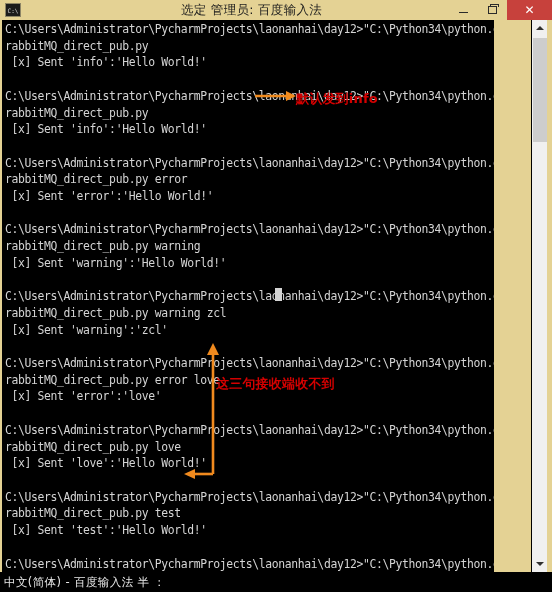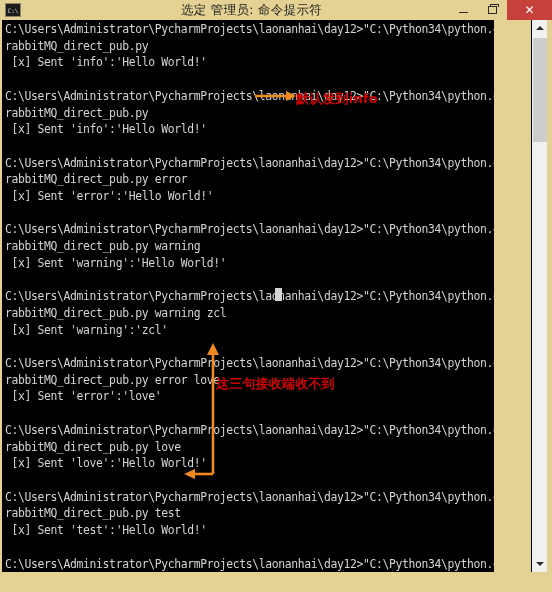--- a/index.html
+++ b/index.html
@@ -204,21 +204,21 @@
     pointer-events: none;
   }
 </style>
 </head>
 <body>
 
 <div class="window">
 
   <div class="titlebar">
     <div class="title-icon">C:\</div>
-    <div class="title-text">选定 管理员: 命令提示符</div>
+    <div class="title-text">选定 管理员: 百度输入法</div>
     <div class="win-buttons">
       <div class="win-btn">
         <span class="glyph-min"></span>
       </div>
       <div class="win-btn">
         <span class="glyph-max"></span>
       </div>
       <div class="win-btn close">✕</div>
     </div>
   </div>
@@ -289,14 +289,17 @@
       <line x1="213" y1="352" x2="213" y2="474" stroke="#f08a1e" stroke-width="2.6"></line>
       <polygon points="213,343 207,355 219,355" fill="#f08a1e"></polygon>
       <line x1="213" y1="474" x2="192" y2="474" stroke="#f08a1e" stroke-width="2.6"></line>
       <polygon points="184,474 195,469 195,479" fill="#f08a1e"></polygon>
     </g>
   </svg>
 
   <div class="anno-text" id="anno-miss-text">这三句接收端收不到</div>
   <div class="anno-text" id="anno-info-text">默认发到info</div>
 
+  <div class="ime-bar">
+    <span>中文(简体) - 百度输入法 半 ：</span>
+  </div>
 
 </div>
 
 </body></html>

